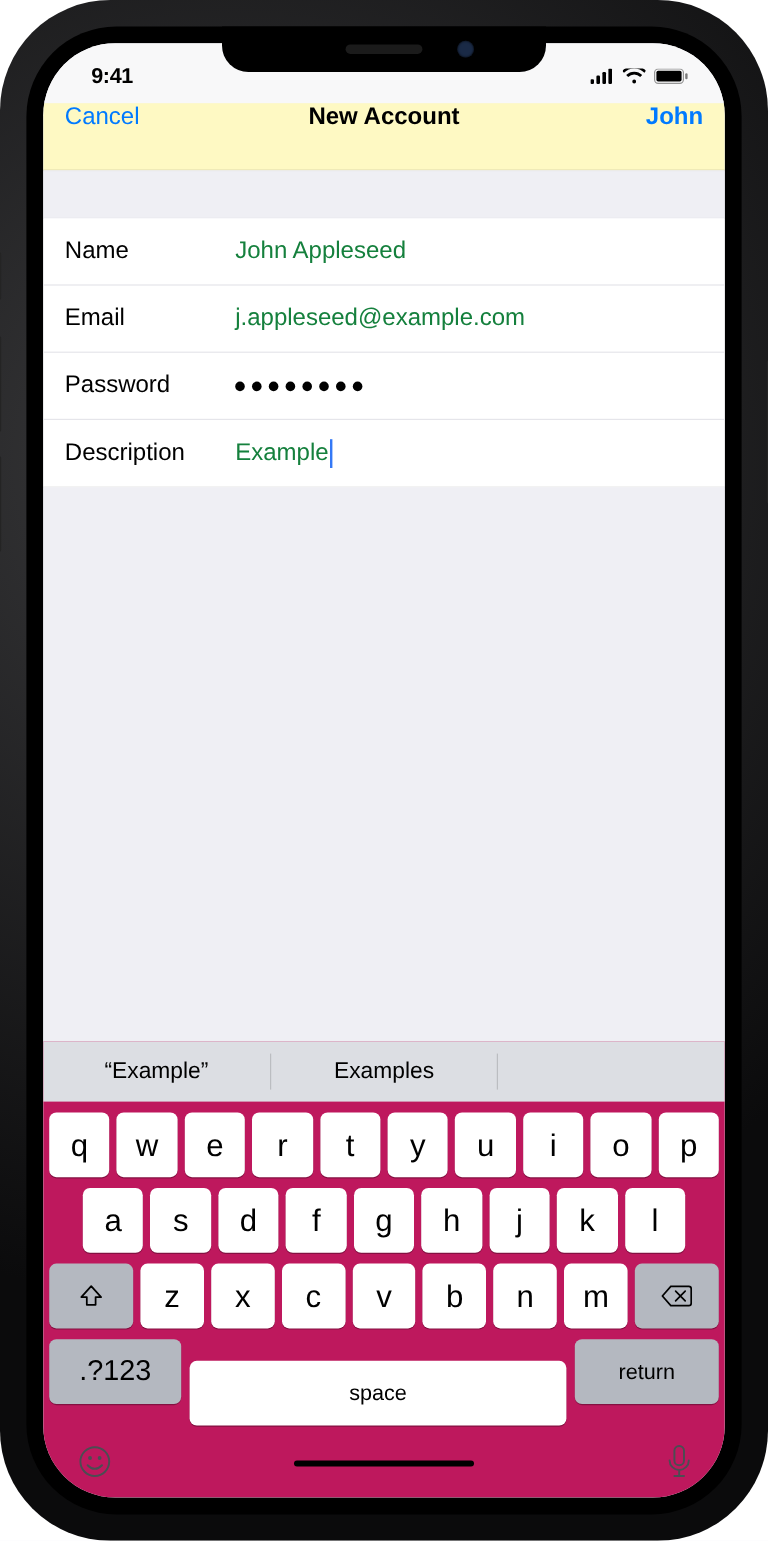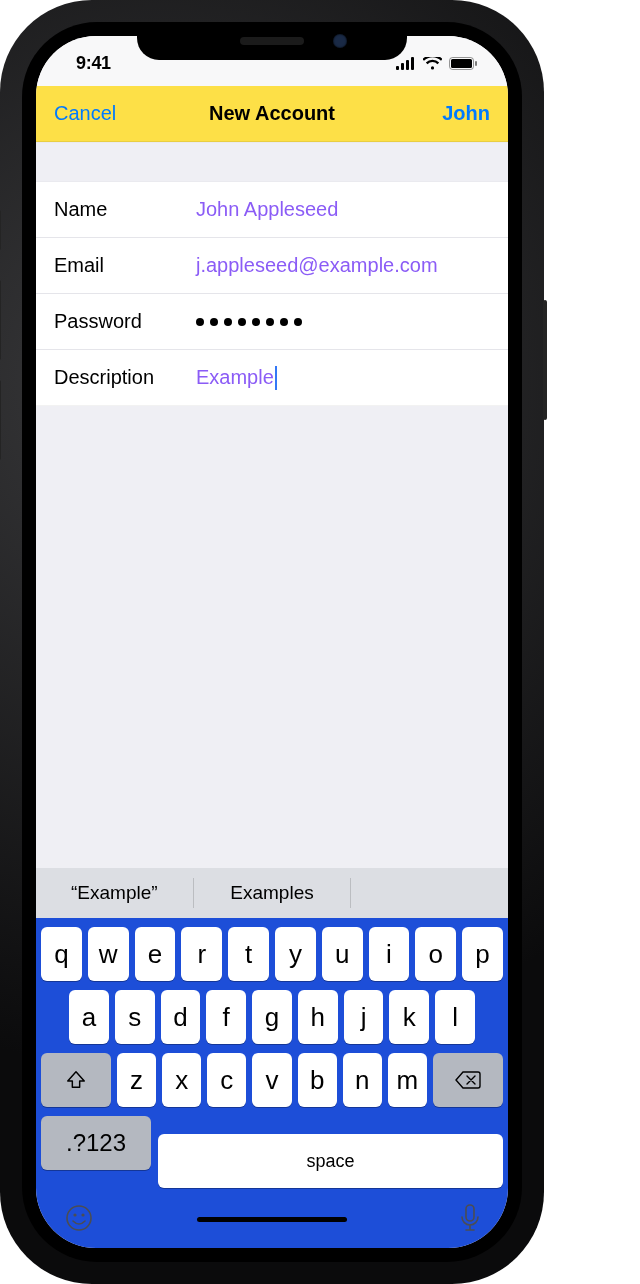--- a/index.html
+++ b/index.html
@@ -1,19 +1,19 @@
 <!DOCTYPE html>
 <html><head>
   <meta charset="utf-8">
   <style>
     * { box-sizing: border-box; margin: 0; padding: 0; font-family: -apple-system, "Helvetica Neue", Helvetica, Arial, sans-serif; -webkit-font-smoothing: antialiased; }
     body { width: 640px; height: 1284px; background: #fff; }
 
     .device {
-      width: 544px; height: 1284px;
+      width: 640px; height: 1284px;
       background: radial-gradient(circle at 30% 30%, #3a3a3c, #0b0b0c 70%);
       border-radius: 92px;
       padding: 22px;
       position: relative;
     }
     .bezel {
       width: 100%; height: 100%;
       background: #000;
       border-radius: 75px;
       padding: 14px;
@@ -46,23 +46,23 @@
       display: flex; justify-content: space-between; align-items: center;
       padding: 4px 30px 0;
       color: #000; background: #f8f8f9;
     }
     .status-left { font-weight: 600; font-size: 18px; padding-left: 10px; letter-spacing:-0.3px;}
     .status-right { display: flex; align-items: center; gap: 7px; }
 
     
     .nav-bar {
       height: 56px; flex: 0 0 56px;
-      display: flex; align-items: center; justify-content: space-between;
+      display: flex; align-items: flex-start; justify-content: space-between;
       padding: 0 18px;
-      background: #fde047;
+      background: #fef9c3;
       border-bottom: 1px solid rgba(0,0,0,0.08);
     }
     .nav-btn { color: #007aff; font-size: 20px; min-width:90px; font-weight: 400; }
     .nav-btn.right { text-align: right; font-weight:600;}
     .nav-title { font-size: 20px; font-weight: 600; color: #000; text-align: center; flex:1;}
 
     .spacer-top { height: 40px; background: #efeff4; border-top:1px solid rgba(0,0,0,0.02); border-bottom:1px solid rgba(0,0,0,0.02);}
 
     
     .form-group { background: #fff; }
@@ -73,37 +73,37 @@
       border-bottom: 1px solid #e5e5ea;
       font-size: 20px;
       gap: 12px;
     }
     .form-row:last-child { border-bottom: 1px solid rgba(0,0,0,0.05); }
     .form-label { width: 130px; color: #000; flex-shrink: 0; }
     .form-value {
       flex: 1;
       border: none; outline: none;
       font-size: 20px; background: transparent;
-      color: #8b5cf6;
+      color: #15803d;
       display: flex; align-items:center;
     }
     .pw-dots span{ display:inline-block; width:8px; height:8px; background:#000; border-radius:50%; margin-right:6px;}
     .caret {
       display: inline-block; width: 2px; height: 24px;
       background: #3478f6; vertical-align: middle;
       animation: blink 1s steps(1) infinite;
       margin-left: 1px;
     }
     @keyframes blink { 50% { opacity: 0; } }
 
     .flex-gap { flex: 1; background: #efeff4; }
 
     
     .keyboard {
-      background: #1d4ed8;
+      background: #be185d;
       padding-bottom: 4px;
     }
     .suggestion-bar {
       height: 50px;
       display: flex; align-items: stretch;
       background: #dcdee3;
     }
     .sug {
       flex: 1; display: flex; align-items: center; justify-content: center;
       font-size: 19px; color: #000;
@@ -272,20 +272,21 @@
           <div class="key fn">
             <svg width="26" height="20" viewBox="0 0 26 20">
                 <path d="M8 2 H23 a2 2 0 0 1 2 2 V16 a2 2 0 0 1-2 2 H8 L1 10 Z" fill="none" stroke="#000" stroke-width="1.4"></path>
                 <path d="M12 6 L20 14 M20 6 L12 14" stroke="#000" stroke-width="1.4" stroke-linecap="round"></path>
               </svg>
           </div>
         </div>
         <div class="krow r4">
           <div class="key fn num">.?123</div>
           <div class="key space">space</div>
+          <div class="key fn ret">return</div>
         </div>
 
         <div class="bottom-bar">
           <span>
             <svg width="30" height="30" viewBox="0 0 30 30">
                 <circle cx="15" cy="15" r="12" fill="none" stroke="#4b4d52" stroke-width="1.6"></circle>
                 <circle cx="11" cy="12" r="1.6" fill="#4b4d52"></circle>
                 <circle cx="19" cy="12" r="1.6" fill="#4b4d52"></circle>
                 <path d="M9 18 q6 6 12 0" fill="none" stroke="#4b4d52" stroke-width="1.6" stroke-linecap="round"></path>
               </svg>

